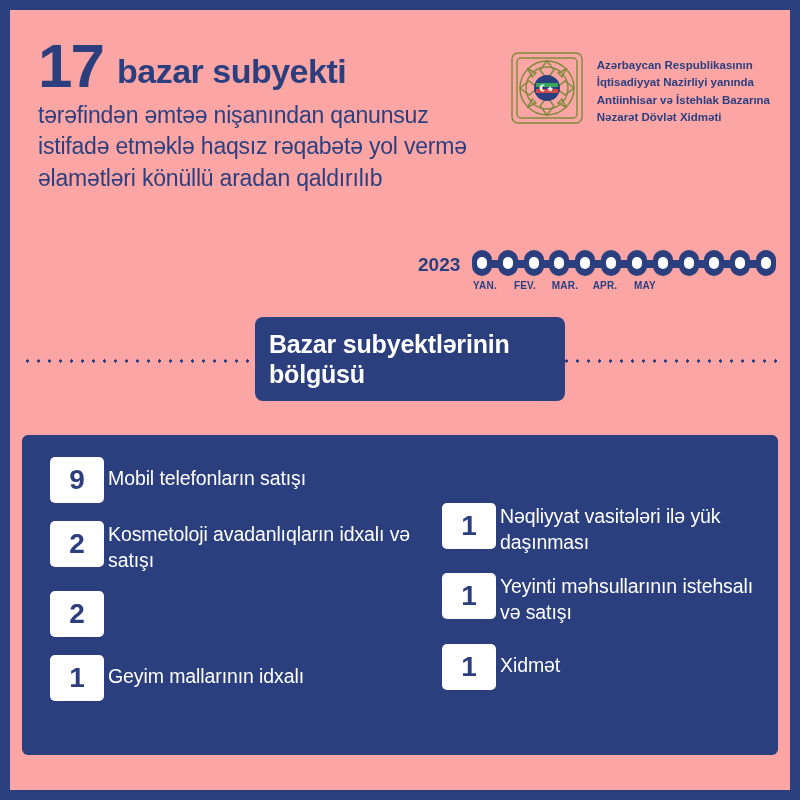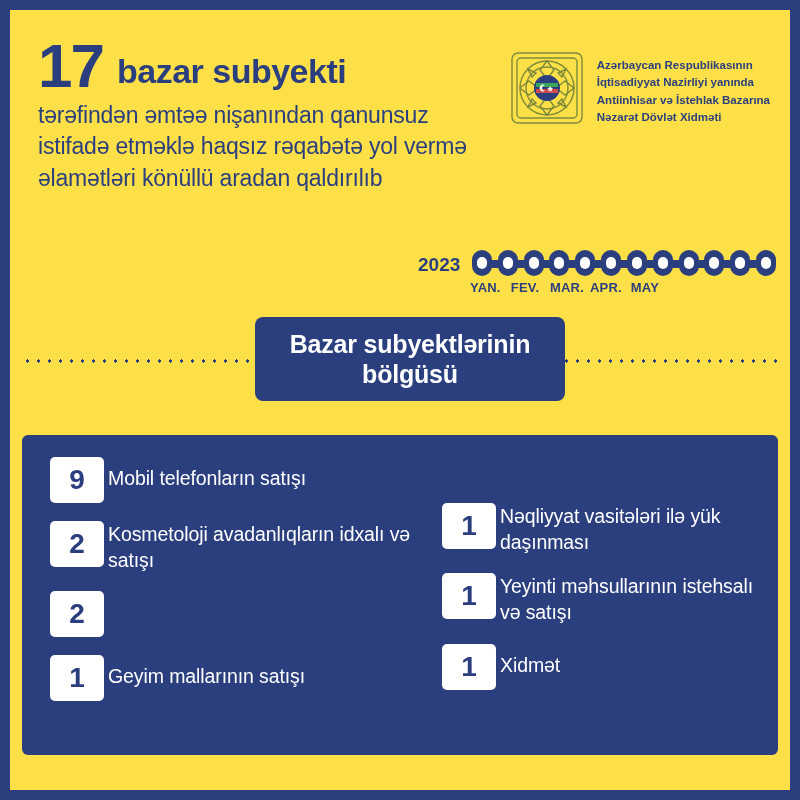--- a/index.html
+++ b/index.html
@@ -10,21 +10,21 @@
   body {
     width: 800px;
     height: 800px;
     font-family: "Liberation Sans", sans-serif;
     overflow: hidden;
   }
   .poster {
     position: relative;
     width: 800px;
     height: 800px;
-    background: #fde047;
+    background: #fca5a5;
     box-sizing: border-box;
     border: 10px solid #2b3f7e;
   }
 
   
   .header {
     position: absolute;
     left: 0;
     top: 0;
     width: 780px;
@@ -138,21 +138,21 @@
     border-radius: 6px;
     background: #ffffff;
   }
   .months {
     position: absolute;
     left: 60px;
     top: 32px;
     width: 200px;
     display: flex;
     gap: 10px;
-    font-size: 13px;
+    font-size: 10px;
     font-weight: bold;
     color: #2b3f7e;
     letter-spacing: 0.2px;
   }
   .months span { width: 30px; text-align: center; }
 
   
   .divider {
     position: absolute;
     left: 12px;
@@ -167,21 +167,21 @@
     position: absolute;
     left: 245px;
     top: 307px;
     width: 310px;
     height: 84px;
     background: #2b3f7e;
     border-radius: 8px;
     display: flex;
     align-items: center;
     justify-content: center;
-    text-align: center;
+    text-align: left;
     color: #ffffff;
     font-size: 25px;
     font-weight: bold;
     line-height: 1.2;
     letter-spacing: -0.2px;
     padding: 0 14px;
     box-sizing: border-box;
   }
 
   
@@ -317,21 +317,21 @@
       <div class="row two-line">
         <div class="chip">2</div>
         <div class="row-label">Kosmetoloji avadanlıqların
 idxalı və satışı</div>
       </div>
       <div class="row two-line">
         <div class="chip">2</div>
       </div>
       <div class="row">
         <div class="chip">1</div>
-        <div class="row-label">Geyim mallarının satışı</div>
+        <div class="row-label">Geyim mallarının idxalı</div>
       </div>
     </div>
 
     <div class="col col-right">
       <div class="row two-line">
         <div class="chip">1</div>
         <div class="row-label">Nəqliyyat vasitələri
 ilə yük daşınması</div>
       </div>
       <div class="row two-line">

